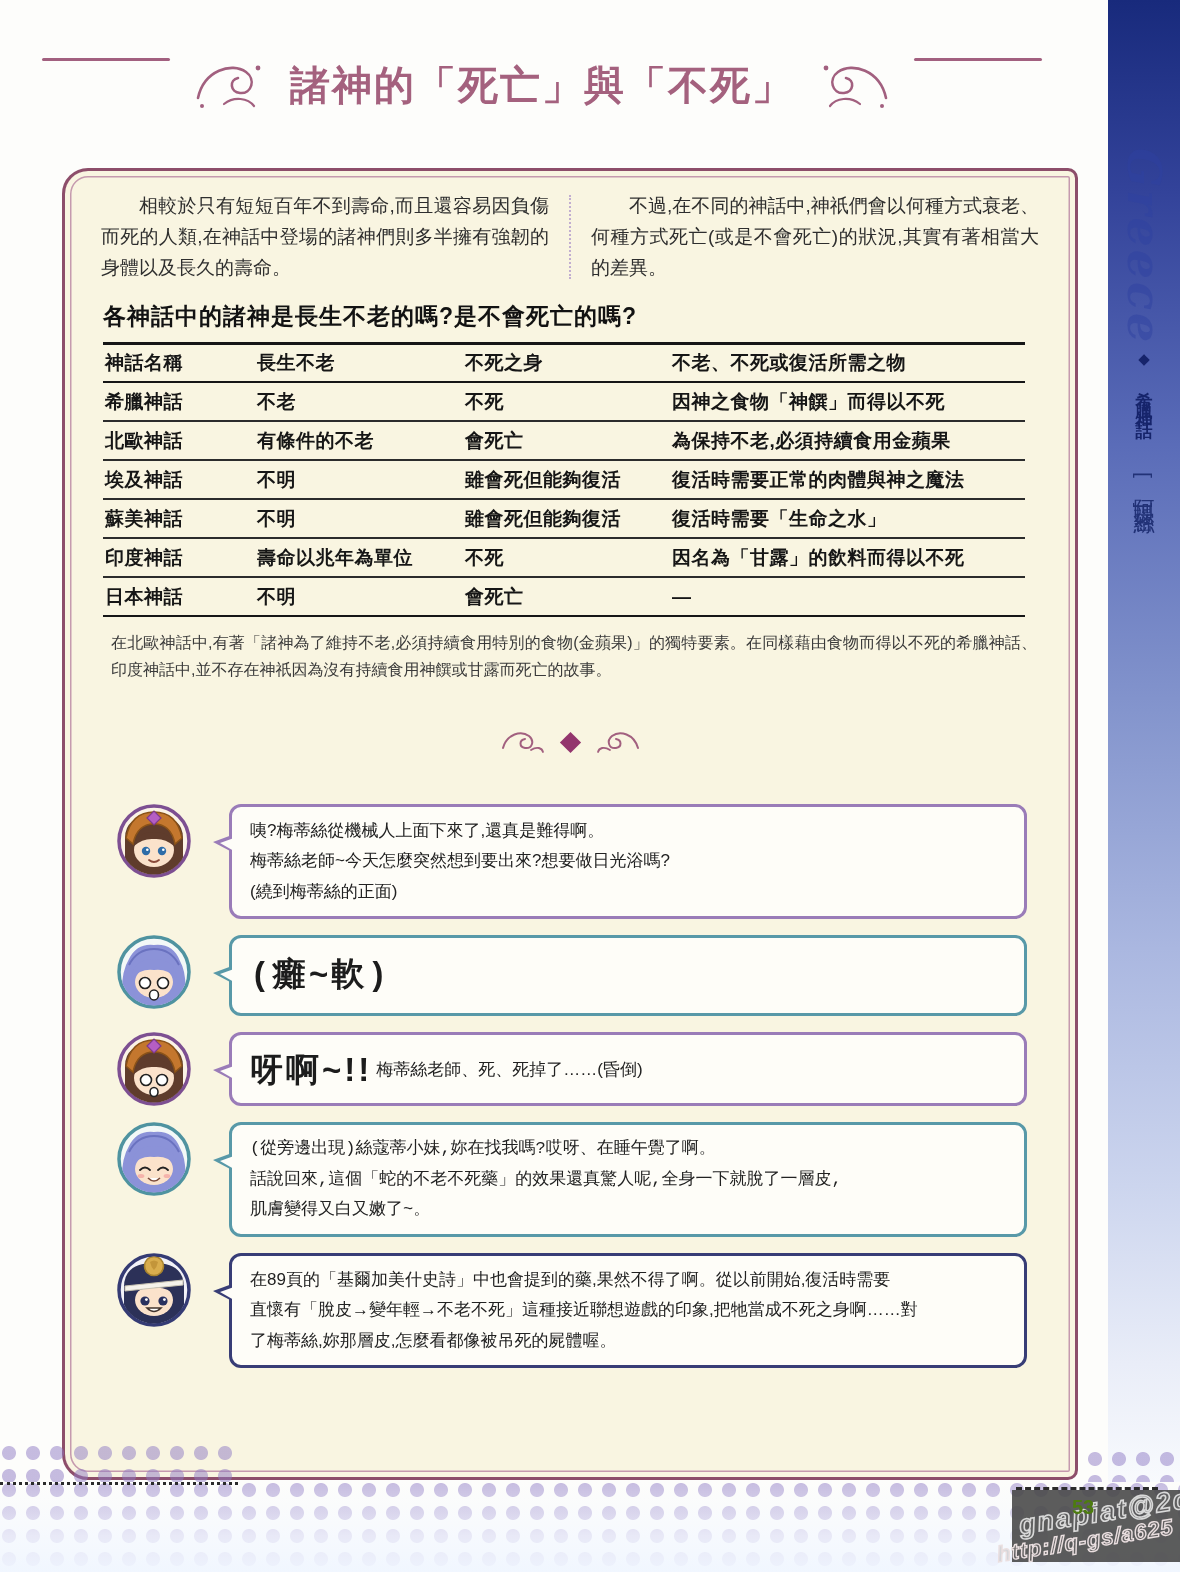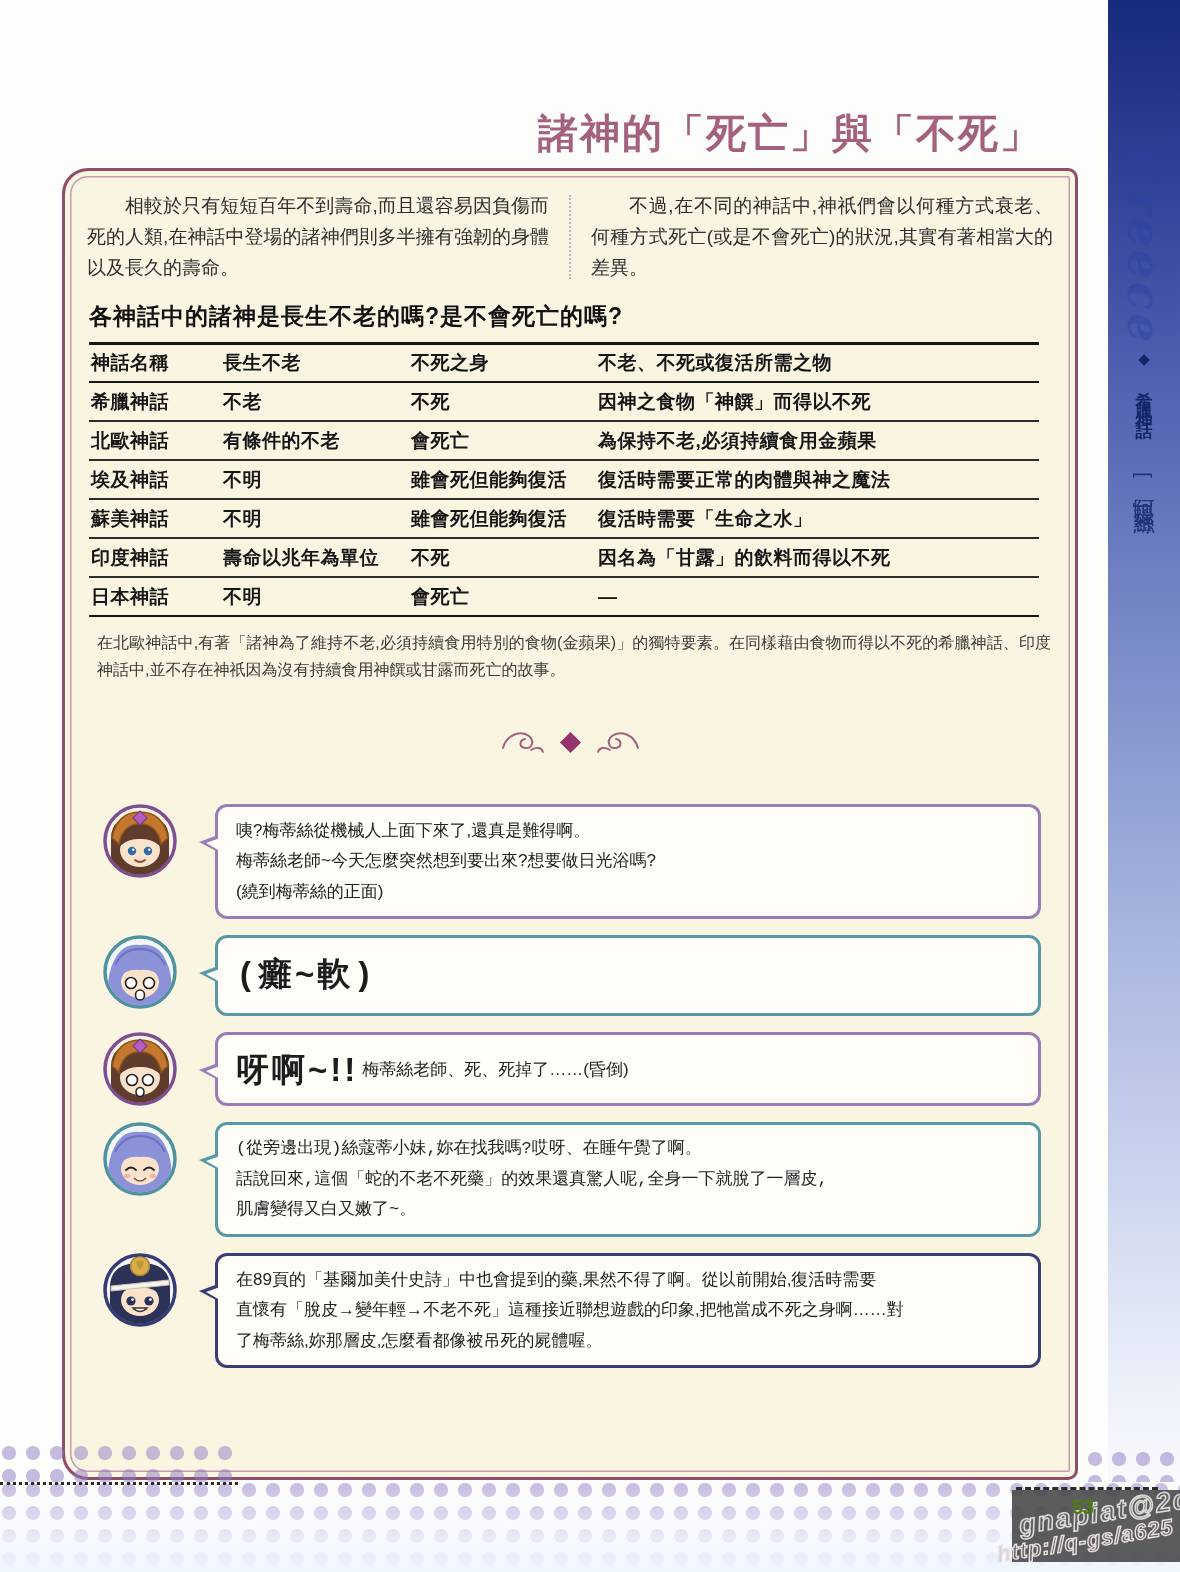--- a/index.html
+++ b/index.html
@@ -1,39 +1,39 @@
 <!DOCTYPE html>
 <html><head>
 <meta charset="utf-8">
 <style>
   html,body{margin:0;padding:0;}
   body{font-family:"Liberation Sans",sans-serif;background:#ffffff;}
   .page{position:relative;width:1180px;height:1572px;background:#fdfdfb;overflow:hidden;}
 
   
-  .header{position:absolute;top:58px;left:42px;width:1000px;height:80px;display:flex;align-items:flex-end;gap:24px;flex-direction:column;}
+  .header{position:absolute;top:58px;left:42px;width:1000px;height:80px;display:flex;align-items:flex-start;gap:24px;}
   .hline{flex:1;height:3px;background:#a2607f;border-radius:2px;}
   .title{font-family:"DejaVu Serif","Liberation Serif",serif;font-size:40px;font-weight:700;color:#a4617e;letter-spacing:2px;white-space:nowrap;margin:0;}
   .flourish{display:block;}
   .flourish.mirror{transform:scaleX(-1);}
 
   
   .content-box{position:absolute;left:62px;top:168px;width:1016px;height:1312px;background:#f9f5e1;
     border:3px solid #8d4e6a;border-radius:26px 10px 10px 26px;box-sizing:border-box;
     box-shadow:inset 0 0 0 5px #f9f5e1, inset 0 0 0 6.5px #c59aae;}
-  .content-inner{position:relative;width:100%;height:100%;padding:18px 22px;box-sizing:border-box;}
+  .content-inner{position:relative;width:100%;height:100%;padding:18px 36px;box-sizing:border-box;}
 
   .intro{display:flex;margin-top:2px;}
   .intro-col{flex:1;font-size:19px;line-height:1.62;color:#2e2e2e;margin:0;text-indent:2em;text-align:justify;}
   .intro-divider{width:0;border-left:2px dotted #c2aed0;margin:4px 20px;}
 
   .table-heading{font-size:23px;font-weight:800;color:#121212;margin:18px 0 10px 2px;letter-spacing:1px;}
 
   .myth-table{margin:0 14px 0 2px;}
-  .trow{display:grid;grid-template-columns:132px 188px 187px 1fr;align-items:center;border-bottom:2px solid #2c2c2c;min-height:37px;}
+  .trow{display:grid;grid-template-columns:132px 188px 187px 1fr;align-items:center;border-bottom:2px solid #2c2c2c;min-height:37px;gap:20px;}
   .trow.head{border-top:3px solid #161616;border-bottom:2.5px solid #161616;min-height:34px;}
   .trow.last{border-bottom:2.5px solid #161616;}
   .tcell{font-size:19px;font-weight:700;color:#161616;padding:5px 6px 5px 2px;letter-spacing:.5px;}
 
   .footnote{font-size:16px;color:#3a3a3a;line-height:1.68;margin:13px 2px 0 10px;text-align:justify;}
 
   .mid-divider{display:flex;justify-content:center;align-items:center;gap:18px;margin:44px 0 48px;}
   .diamond{width:15px;height:15px;background:#93356d;transform:rotate(45deg);}
 
   

